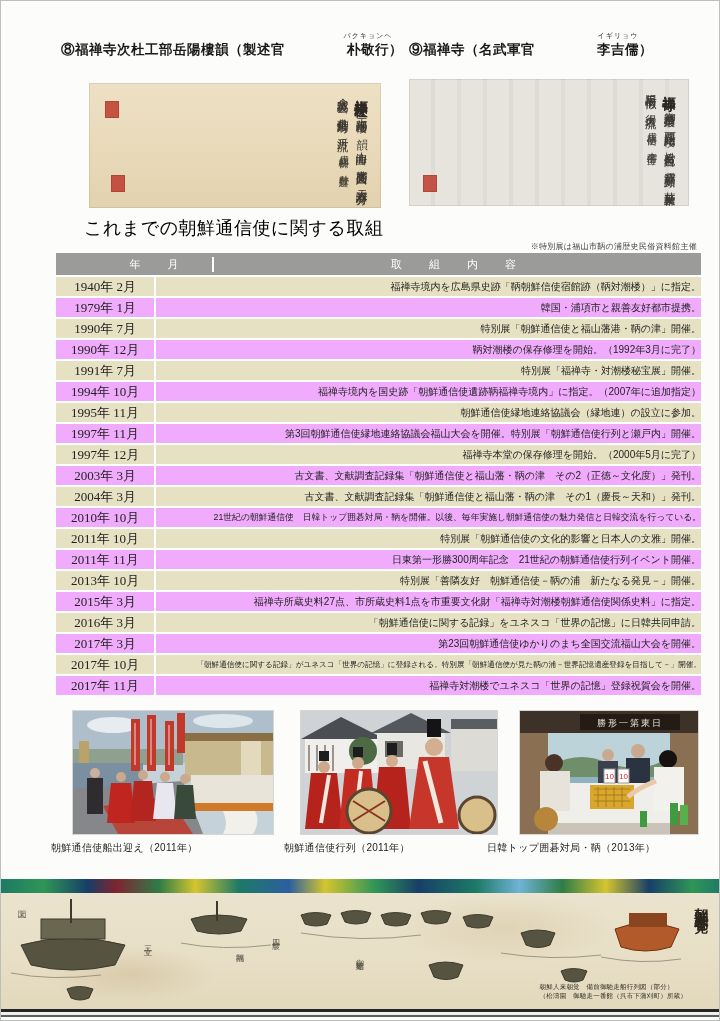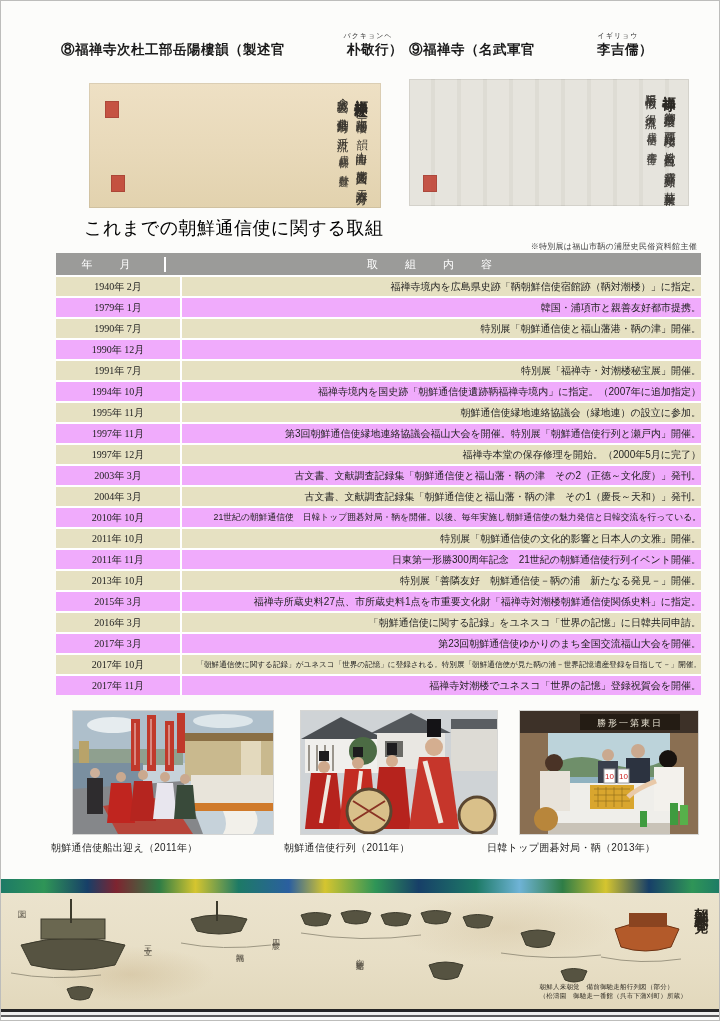--- a/index.html
+++ b/index.html
@@ -53,28 +53,28 @@
   .sec-note {
     position:absolute; right:22px; top:240px;
     font-size:8px; color:#3a3a3a; letter-spacing:.3px;
   }
   
   .table { position:absolute; left:55px; top:252px; width:645px; }
   .thead {
     display:flex; height:22px; background:#9b9b99; color:#fff;
     font-size:11px; align-items:center;
   }
-  .thead .h-date { width:110px; text-align:center; letter-spacing:8px; border-right:2px solid #fff; }
+  .thead .h-date { width:110px; text-align:center; letter-spacing:8px; border-right:2px solid #fff;margin-left:48px; }
   .thead .h-content { flex:1; text-align:center; letter-spacing:8px; }
   .trow { display:flex; height:21px; border-top:2px solid #fff; }
   .r-odd  { background:#e6e1c2; }
   .r-even { background:#f0abfc; }
   .td-date {
-    width:126px; border-right:2px solid #fff; text-align:center;
-    font-family:"Liberation Serif", serif; font-size:10px; color:#222;
+    width:100px; border-right:2px solid #fff; text-align:center;
+    font-family:"Liberation Serif", serif; font-size:13px; color:#222;
     line-height:19px; white-space:nowrap;
   }
   .td-text {
     flex:1; font-size:10px; color:#222;
     line-height:19px; white-space:nowrap; overflow:hidden;text-align:right;
   }
   .td-text.sz-s  { font-size:8.8px; }
   .td-text.sz-xs { font-size:7.6px; }
   
   .photo { position:absolute; top:710px; height:123px; overflow:hidden; box-shadow:0 0 0 1px rgba(0,0,0,.15);margin-left:22px; }
@@ -185,20 +185,21 @@
     <div class="trow r-even">
         <div class="td-date">1979年 1月</div>
         <div class="td-text">韓国・浦項市と親善友好都市提携。</div>
       </div>
     <div class="trow r-odd">
         <div class="td-date">1990年 7月</div>
         <div class="td-text">特別展「朝鮮通信使と福山藩港・鞆の津」開催。</div>
       </div>
     <div class="trow r-even">
         <div class="td-date">1990年 12月</div>
+        <div class="td-text">鞆対潮楼の保存修理を開始。（1992年3月に完了）</div>
       </div>
     <div class="trow r-odd">
         <div class="td-date">1991年 7月</div>
         <div class="td-text">特別展「福禅寺・対潮楼秘宝展」開催。</div>
       </div>
     <div class="trow r-even">
         <div class="td-date">1994年 10月</div>
         <div class="td-text">福禅寺境内を国史跡「朝鮮通信使遺跡鞆福禅寺境内」に指定。（2007年に追加指定）</div>
       </div>
     <div class="trow r-odd">

